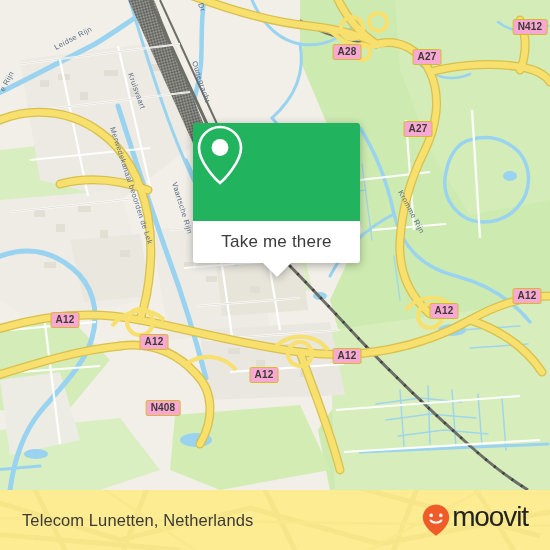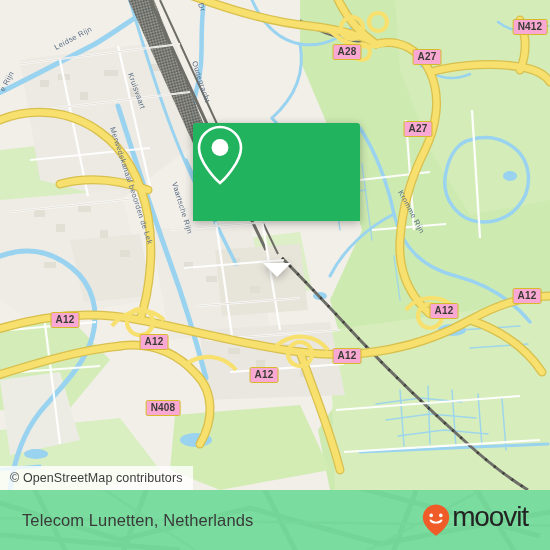--- a/index.html
+++ b/index.html
@@ -29,21 +29,21 @@
   #card-head{height:98px;background:#22b35e;border-radius:3px 3px 0 0;
     display:flex;align-items:center;justify-content:center;}
   #card-foot{height:42px;background:#ffffff;border-radius:0 0 3px 3px;
     display:flex;align-items:center;justify-content:center;}
   #card-label{font-size:17px;color:#3b3b3b;letter-spacing:.2px;}
   #tail{position:absolute;left:50%;top:140px;transform:translateX(-50%);
     width:0;height:0;border-left:14px solid transparent;border-right:14px solid transparent;
     border-top:14px solid #ffffff;}
 
   
-  #footer{position:absolute;left:0;top:490px;width:550px;height:60px;background:#22c55e;overflow:hidden;}
+  #footer{position:absolute;left:0;top:490px;width:550px;height:60px;background:#fde047;overflow:hidden;}
   #footer-wm{position:absolute;left:0;top:0;width:550px;height:60px;opacity:.40;}
   #footer-row{position:absolute;left:0;top:0;width:550px;height:60px;
     display:flex;align-items:center;justify-content:space-between;padding:0 22px;box-sizing:border-box;}
   #place-title{font-size:16.5px;color:#3a3a3a;letter-spacing:.1px;position:relative;}
   #logo{display:flex;align-items:flex-start;gap:1px;position:relative;}
   #logo-word{font-size:28px;color:#232323;letter-spacing:-1.1px;font-weight:normal;line-height:28px;}
 </style>
 </head>
 <body>
 
@@ -275,26 +275,26 @@
         <div class="shield" style="left: 163px; top: 408px;">N408</div>
       </div>
 
     <div id="callout">
       <div id="card-head">
         <svg width="54" height="64" viewBox="0 0 54 64">
           <path d="M27 4 C15.4 4 6 13.4 6 25 C6 38.5 22 56 27 60 C32 56 48 38.5 48 25 C48 13.4 38.6 4 27 4 Z" fill="none" stroke="#ffffff" stroke-width="2.6"></path>
           <circle cx="27" cy="24.5" r="8.4" fill="#ffffff"></circle>
         </svg>
       </div>
+      <div id="card-foot">
+        <span id="card-label">Take me there</span>
+      </div>
       <div id="tail"></div>
     </div>
 
-    <div id="attrib">
-      <span>© OpenStreetMap contributors</span>
-    </div>
   </div>
 
   <div id="footer">
     <svg id="footer-wm" viewBox="0 0 550 60">
       <rect x="0" y="0" width="550" height="60" fill="#ffffff"></rect>
       <g stroke="#ededed" stroke-width="5" fill="none">
         <path d="M-10 10 L120 50 L250 18 L380 54 L560 20"></path>
         <path d="M30 -10 L70 70"></path>
           <path d="M150 -10 L120 70"></path>
         <path d="M260 -10 L300 70"></path>

